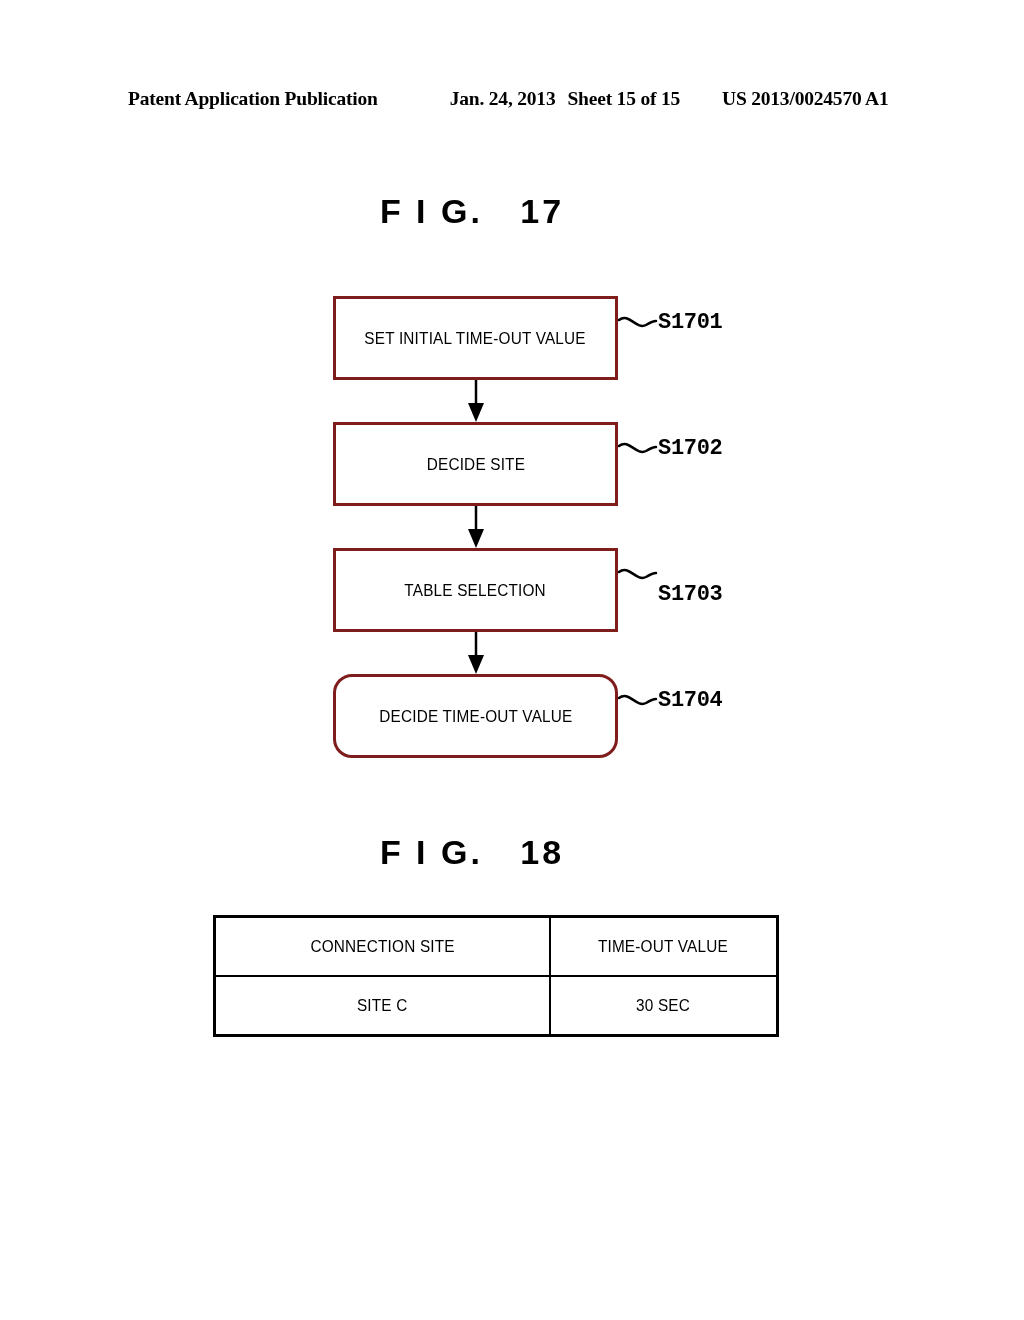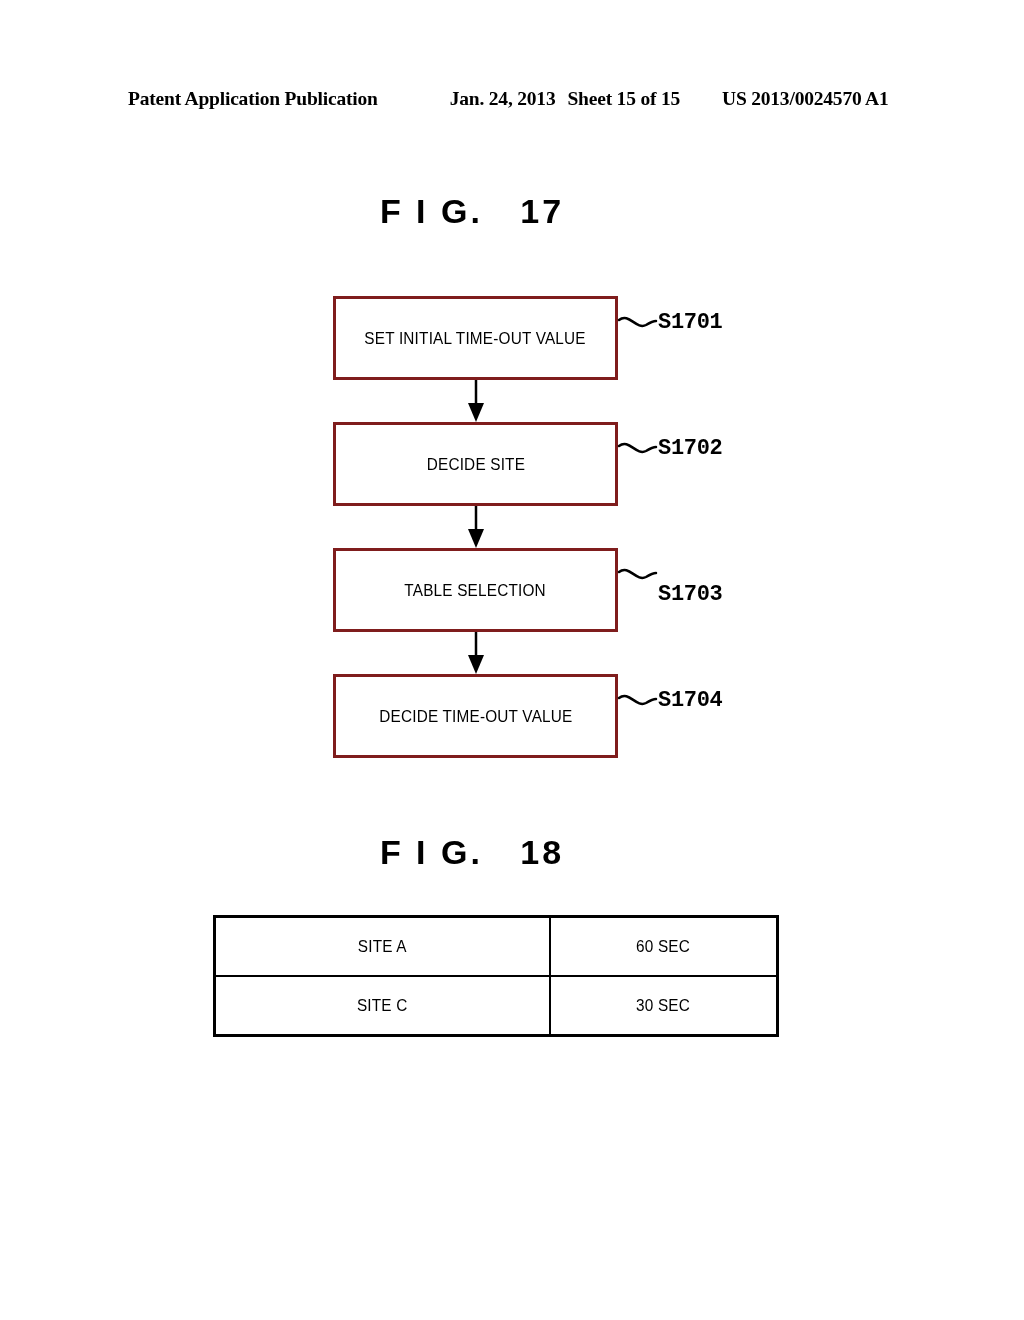--- a/index.html
+++ b/index.html
@@ -77,21 +77,21 @@
   .flow-box .box-label {
     font-family: "Liberation Sans", sans-serif;
     font-size: 16.5px;
     letter-spacing: 0.2px;
     transform: scaleX(0.93);
     white-space: nowrap;
   }
   #flow-box-0 { top: 296px; }
   #flow-box-1 { top: 422px; }
   #flow-box-2 { top: 548px; }
-  #flow-box-3 { top: 674px; }
+  #flow-box-3 { top: 674px; border-radius: 19px; }
 
   .step-label {
     position: absolute;
     left: 658px;
     font-family: Liberation Mono, monospace;
     font-weight: bold;
     font-size: 22px;
     letter-spacing: -0.3px;
     white-space: nowrap;
   }
@@ -185,21 +185,21 @@
 
 <div class="fig-title" id="fig18-title">F I G.   18</div>
 
 <table class="data-table">
   <colgroup>
     <col class="c-site">
     <col class="c-value">
   </colgroup>
   <tbody id="table-body">
     <tr>
-      <td><span>SITE A</span></td>
-      <td><span>60 SEC</span></td>
+      <td><span>CONNECTION SITE</span></td>
+      <td><span>TIME-OUT VALUE</span></td>
     </tr>
     <tr>
       <td><span>SITE C</span></td>
       <td><span>30 SEC</span></td>
     </tr>
   </tbody>
 </table>
 
 </body></html>

